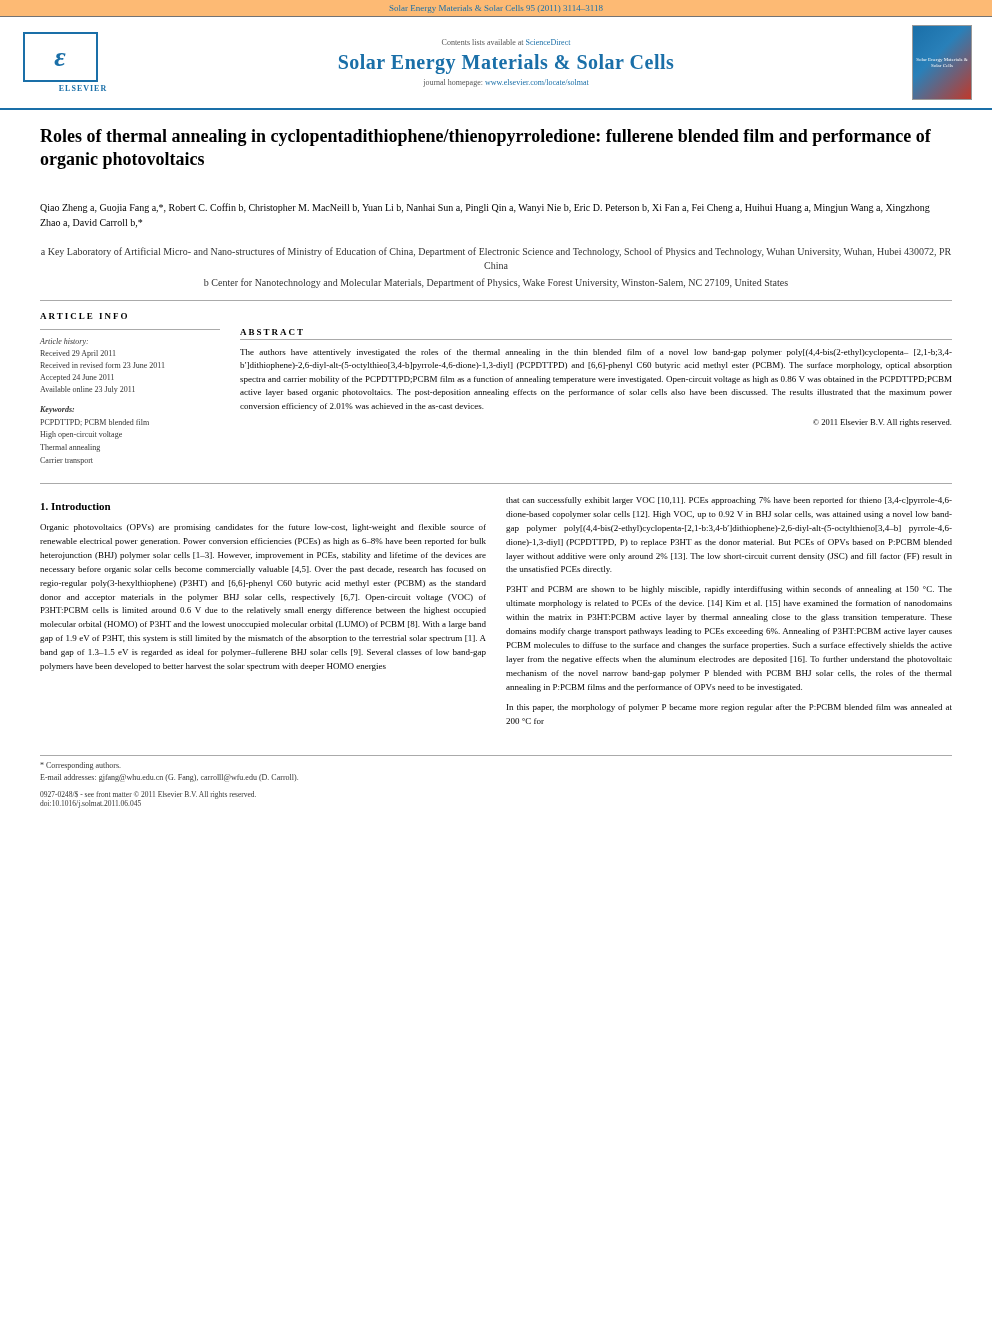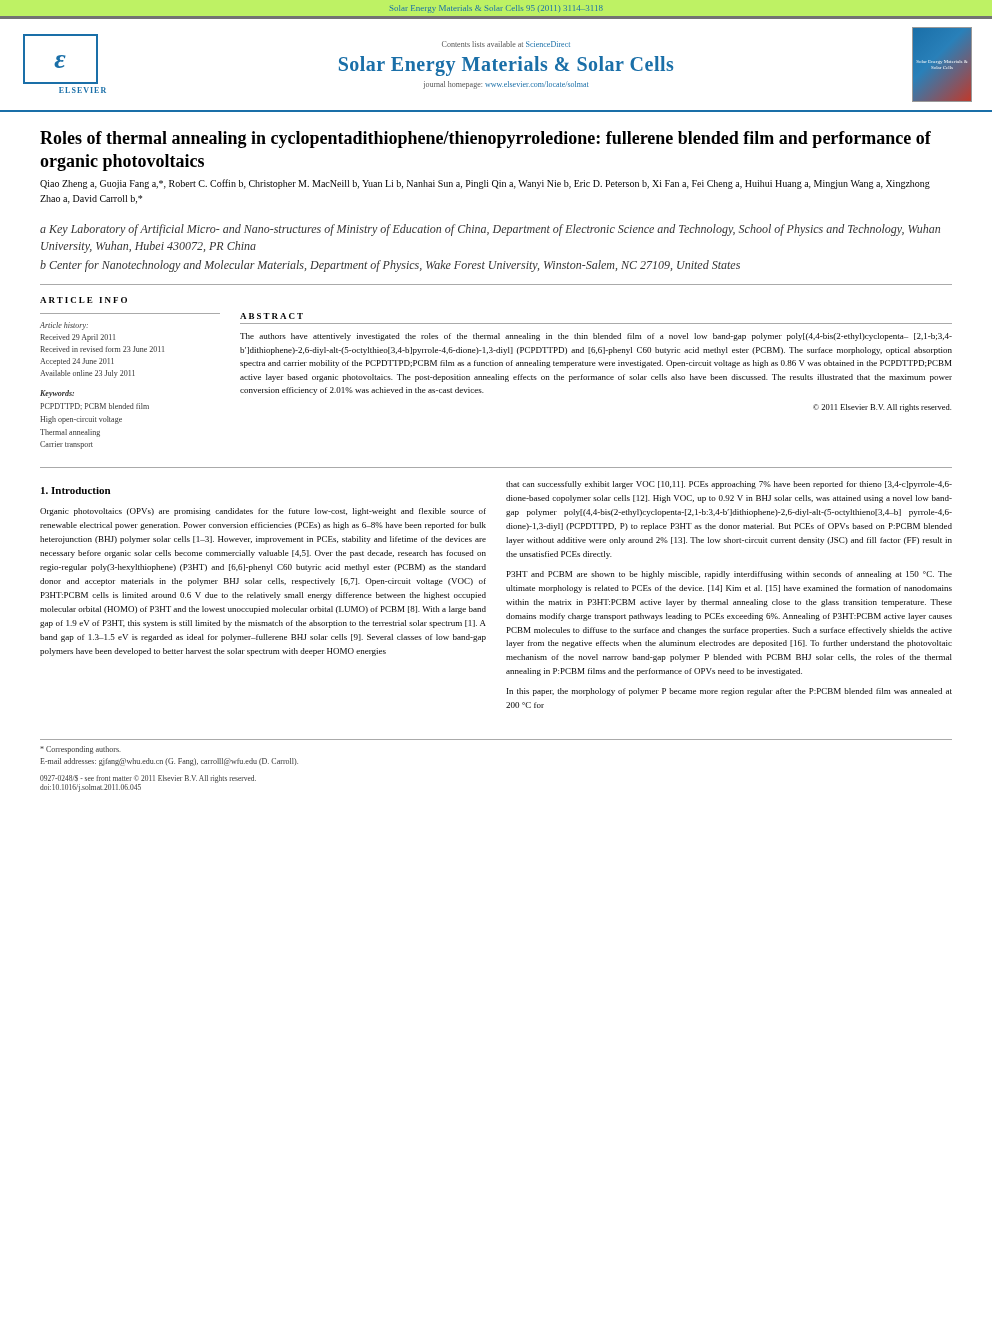--- a/index.html
+++ b/index.html
@@ -5,26 +5,26 @@
     * { margin: 0; padding: 0; box-sizing: border-box; }
     body {
       font-family: 'Times New Roman', Times, serif;
       background: #fff;
       width: 992px;
       min-height: 1323px;
       font-size: 10px;
       color: #000;
     }
     .journal-header-bar {
-      background: #bef264;
+      background: #fdba74;
       text-align: center;
       padding: 3px 0;
       font-size: 9px;
       color: #1a6fa8;
-      border-bottom: 3px solid #737373;
+      border-bottom: 1px solid #737373;
     }
     .top-header {
       display: flex;
       align-items: center;
       padding: 8px 20px;
       border-bottom: 2px solid #1a6fa8;
     }
     .elsevier-logo-box {
       display: flex;
       flex-direction: column;
@@ -72,35 +72,35 @@
       text-align: center;
       padding: 3px;
     }
     .paper-body {
       padding: 15px 40px;
     }
     .paper-title {
       font-size: 18px;
       font-weight: bold;
       color: #000;
-      margin-bottom: 2px;
+      margin-bottom: 28px;
       line-height: 1.3;
     }
     .authors {
       font-size: 10px;
       color: #000;
       margin-bottom: 15px;
       line-height: 1.5;
     }
     .affiliation {
-      font-size: 12px;
+      font-size: 10px;
       color: #333;
       margin-bottom: 3px;
       line-height: 1.4;
-      font-style: italic;
+      text-align: center;
     }
     .divider {
       border: none;
       border-top: 1px solid #aaa;
       margin: 10px 0;
     }
     .article-info-abstract {
       display: flex;
       gap: 20px;
       margin-bottom: 15px;

